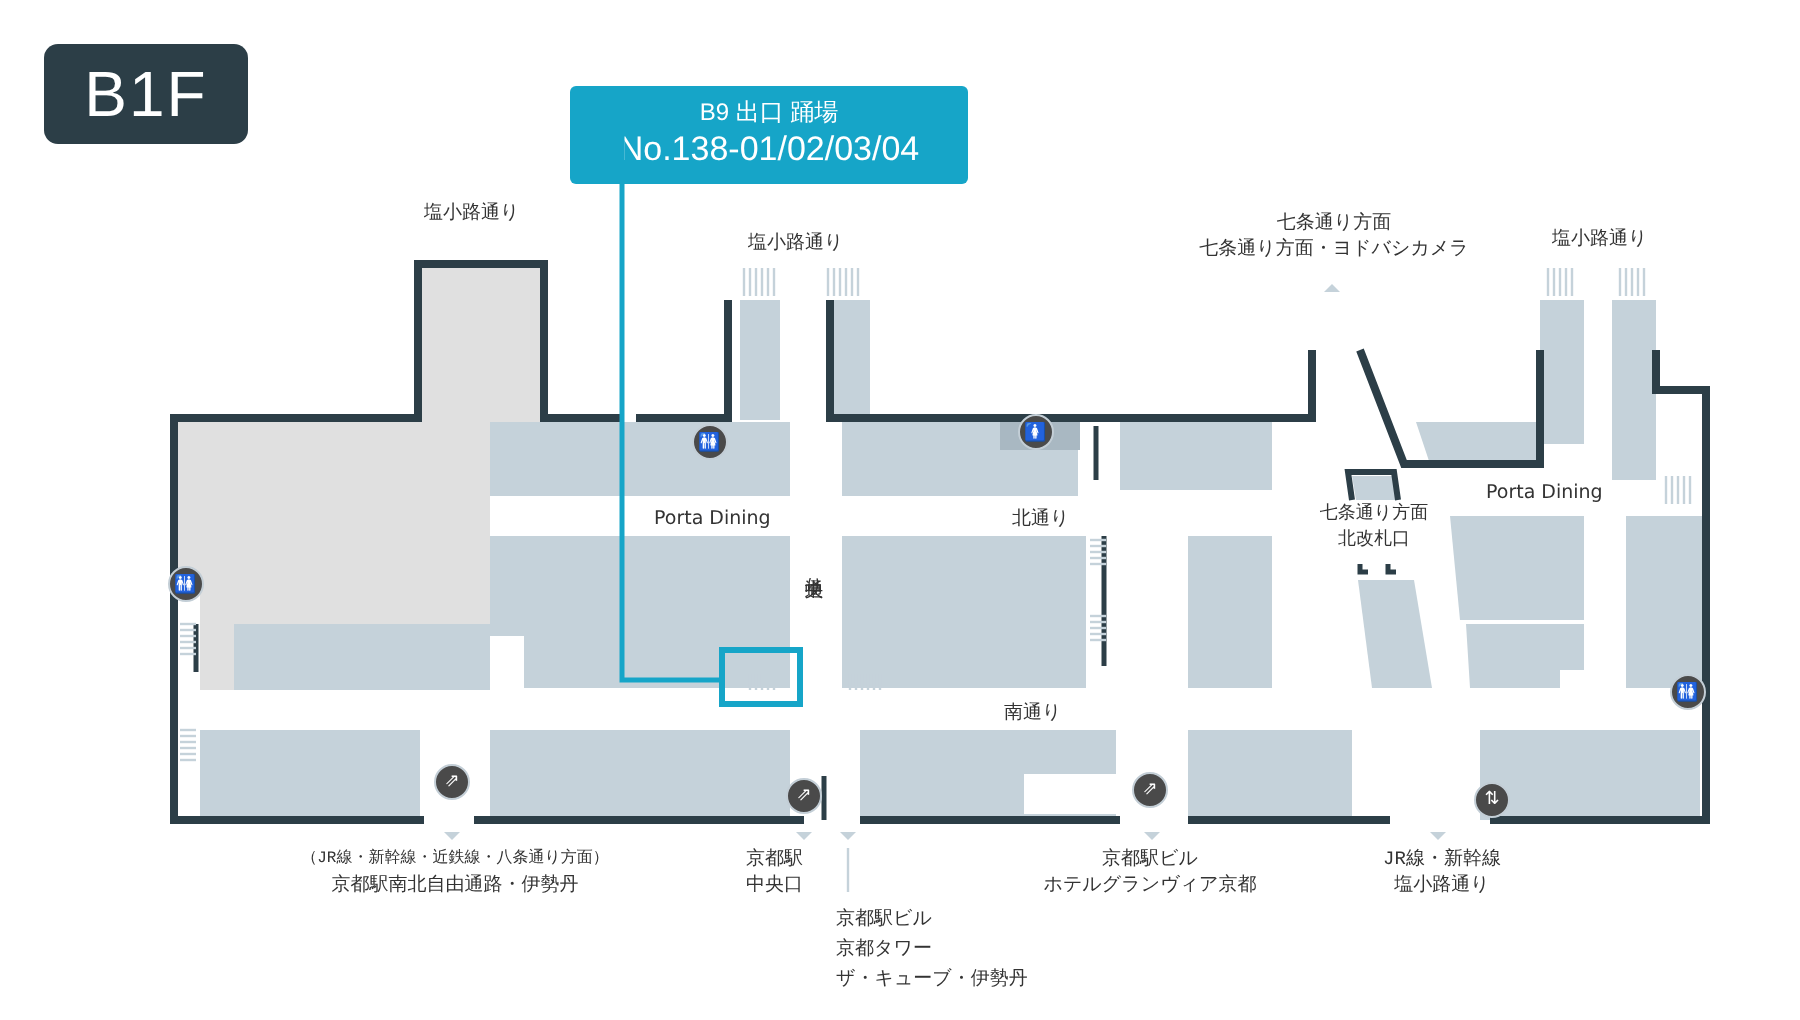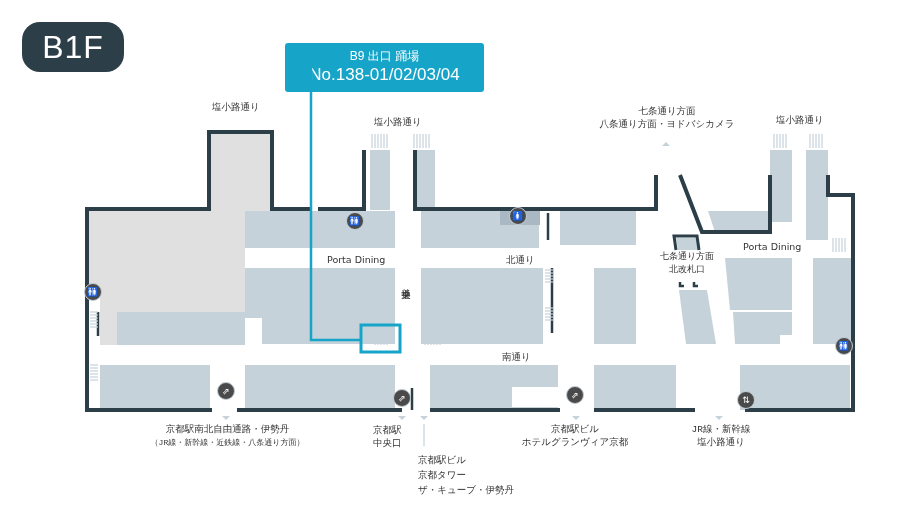--- a/index.html
+++ b/index.html
@@ -1,17 +1,17 @@
 <!DOCTYPE html>
 <html><head>
 <meta charset="utf-8">
 <style>
   html,body{margin:0;padding:0;background:#fff;}
   body{width:900px;height:510px;position:relative;overflow:hidden;font-family:"DejaVu Sans","Liberation Sans",sans-serif;}
-  .floor-badge{position:absolute;left:22px;top:22px;width:102px;height:50px;background:#2c3e47;border-radius:18px;color:#fff;font-family:"Liberation Sans",sans-serif;font-size:32px;display:flex;align-items:center;justify-content:center;letter-spacing:1px;}
+  .floor-badge{position:absolute;left:22px;top:22px;width:102px;height:50px;background:#2c3e47;border-radius:7px;color:#fff;font-family:"Liberation Sans",sans-serif;font-size:32px;display:flex;align-items:center;justify-content:center;letter-spacing:1px;}
   .callout{position:absolute;left:285px;top:43px;width:199px;height:49px;background:#16a5c8;border-radius:3px;color:#fff;text-align:center;font-family:"Liberation Sans",sans-serif;}
   .callout .l1{font-size:12px;margin-top:5px;line-height:16px;}
   .callout .l2{font-size:17px;line-height:22px;}
   svg{position:absolute;left:0;top:0;}
   .lbl{position:absolute;font-size:9.5px;color:#333;line-height:13px;white-space:nowrap;}
   .lbl.c{text-align:center;font-family:Liberation Mono, monospace;}
   .vert{position:absolute;font-size:9.5px;color:#333;writing-mode:vertical-rl;line-height:10px;}
   .icon{position:absolute;width:16px;height:16px;border-radius:50%;background:#4a4a4a;border:1.5px solid #c3ced6;color:#fff;font-size:9px;display:flex;align-items:center;justify-content:center;}
 </style>
 </head>
@@ -186,35 +186,35 @@
 <div class="icon" style="left:217px;top:382px;">⇗</div>
 <div class="icon" style="left:393px;top:389px;">⇗</div>
 <div class="icon" style="left:566px;top:386px;">⇗</div>
 <div class="icon" style="left:737px;top:391px;">⇅</div>
 
 <div class="lbl" style="left:212px;top:100px;">塩小路通り</div>
 <div class="lbl" style="left:374px;top:115px;">塩小路通り</div>
 <div class="lbl" style="left:776px;top:113px;">塩小路通り</div>
 <div class="lbl c" style="left:597px;top:105px;width:140px;">
   <div>七条通り方面</div>
-  <div>八条通り方面・ヨドバシカメラ</div>
+  <div>七条通り方面・ヨドバシカメラ</div>
 </div>
 <div class="lbl" style="left:327px;top:253px;">Porta Dining</div>
 <div class="lbl" style="left:743px;top:240px;">Porta Dining</div>
 <div class="lbl" style="left:466px;top:253px;margin-left:40px;">北通り</div>
 <div class="lbl" style="left:466px;top:350px;padding-left:36px;">南通り</div>
 <div class="vert" style="left:401px;top:282px;">中央通り</div>
 <div class="lbl c" style="left:647px;top:251px;width:80px;font-size:9px;">
   <div>七条通り方面</div>
   <div>北改札口</div>
 </div>
 
 <div class="lbl c" style="left:140px;top:423px;width:175px;">
+  <div style="font-size:8px;">（JR線・新幹線・近鉄線・八条通り方面）</div>
   <div>京都駅南北自由通路・伊勢丹</div>
-  <div style="font-size:8px;">（JR線・新幹線・近鉄線・八条通り方面）</div>
 </div>
 <div class="lbl" style="left:373px;top:423px;">
   <div>京都駅</div>
   <div>中央口</div>
 </div>
 <div class="lbl" style="left:418px;top:452px;line-height:15px;">
   <div>京都駅ビル</div>
   <div>京都タワー</div>
   <div>ザ・キューブ・伊勢丹</div>
 </div>

